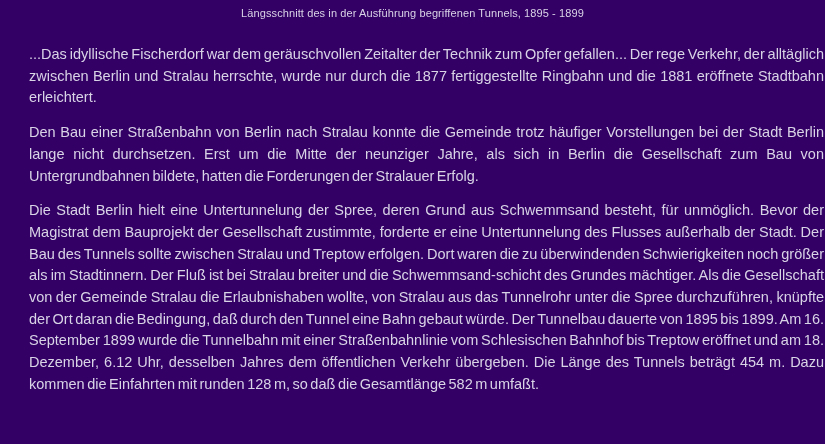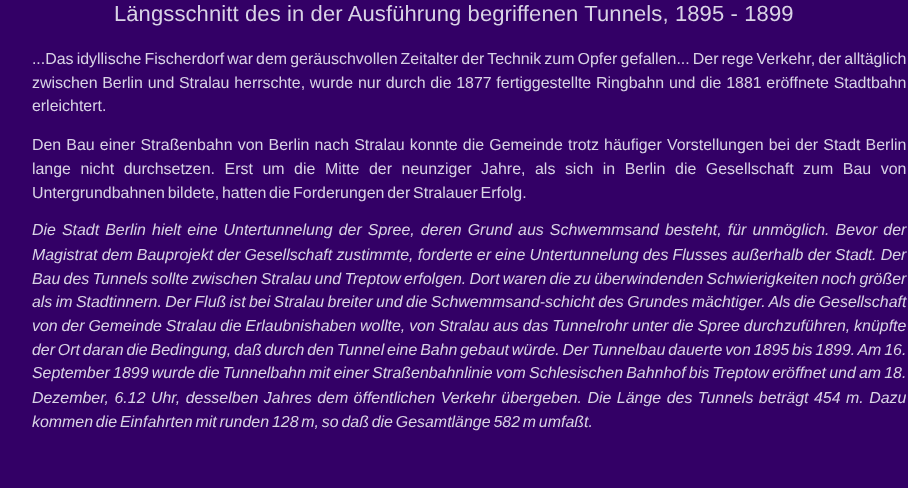--- a/index.html
+++ b/index.html
@@ -14,38 +14,37 @@
     font-family: "Liberation Sans", "DejaVu Sans", sans-serif;
   }
   .page {
     box-sizing: border-box;
     width: 825px;
     height: 444px;
     padding: 3px 1px 0 1px;
     color: #D9D3E6;
   }
   .title {
-    font-size: 20px;
+    font-size: 11px;
     line-height: 21px;
     font-weight: 400;
     text-align: center;
     margin: 0 0 20px 0;
     letter-spacing: 0.1px;
   }
   .para {
     font-size: 14.5px;
     line-height: 21.7px;
     text-align: justify;
     word-spacing: -1.5px;
     margin: 0 0 13px 0;
     padding-left: 28px;
   }
   .para:last-child {
     margin-bottom: 16px;
-    font-style: italic;
   }
 </style>
 </head>
 <body>
 
 <div class="page">
   <div class="title">Längsschnitt des in der Ausführung begriffenen Tunnels, 1895 - 1899</div>
   <p class="para">...Das idyllische Fischerdorf war dem geräuschvollen Zeitalter der Technik zum Opfer gefallen... Der rege Verkehr, der alltäglich zwischen Berlin und Stralau herrschte, wurde nur durch die 1877 fertiggestellte Ringbahn und die 1881 eröffnete Stadtbahn erleichtert.</p>
   <p class="para">Den Bau einer Straßenbahn von Berlin nach Stralau konnte die Gemeinde trotz häufiger Vorstellungen bei der Stadt Berlin lange nicht durchsetzen. Erst um die Mitte der neunziger Jahre, als sich in Berlin die Gesellschaft zum Bau von Untergrundbahnen bildete, hatten die Forderungen der Stralauer Erfolg.</p>
   <p class="para">Die Stadt Berlin hielt eine Untertunnelung der Spree, deren Grund aus Schwemmsand besteht, für unmöglich. Bevor der Magistrat dem Bauprojekt der Gesellschaft zustimmte, forderte er eine Untertunnelung des Flusses außerhalb der Stadt. Der Bau des Tunnels sollte zwischen Stralau und Treptow erfolgen. Dort waren die zu überwindenden Schwierigkeiten noch größer als im Stadtinnern. Der Fluß ist bei Stralau breiter und die Schwemmsand-schicht des Grundes mächtiger. Als die Gesellschaft von der Gemeinde Stralau die Erlaubnishaben wollte, von Stralau aus das Tunnelrohr unter die Spree durchzuführen, knüpfte der Ort daran die Bedingung, daß durch den Tunnel eine Bahn gebaut würde. Der Tunnelbau dauerte von 1895 bis 1899. Am 16. September 1899 wurde die Tunnelbahn mit einer Straßenbahnlinie vom Schlesischen Bahnhof bis Treptow eröffnet und am 18. Dezember, 6.12 Uhr, desselben Jahres dem öffentlichen Verkehr übergeben. Die Länge des Tunnels beträgt 454 m. Dazu kommen die Einfahrten mit runden 128 m, so daß die Gesamtlänge 582 m umfaßt.</p>

